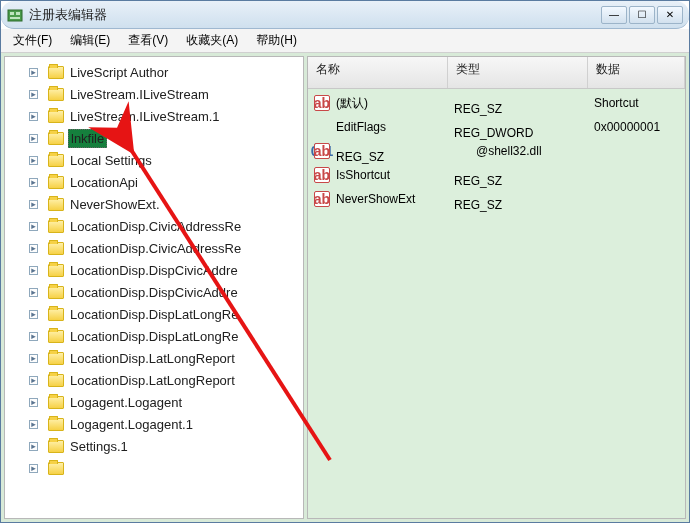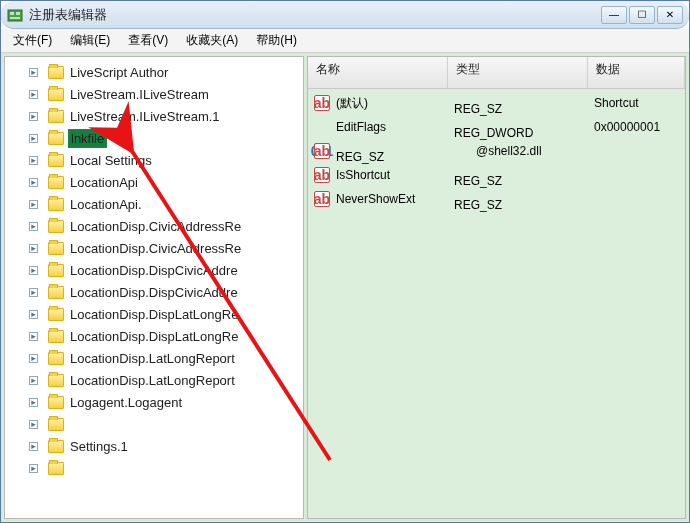--- a/index.html
+++ b/index.html
@@ -133,21 +133,21 @@
             <span class="tree-label">Local Settings</span>
           </div>
           <div class="tree-row">
             <span class="exp">▸</span>
             <span class="folder"></span>
             <span class="tree-label">LocationApi</span>
           </div>
           <div class="tree-row">
             <span class="exp">▸</span>
             <span class="folder"></span>
-            <span class="tree-label">LocationApi.</span>
+            <span class="tree-label">NeverShowExt.</span>
           </div>
           <div class="tree-row">
             <span class="exp">▸</span>
             <span class="folder"></span>
             <span class="tree-label">LocationDisp.CivicAddressRe</span>
           </div>
           <div class="tree-row">
             <span class="exp">▸</span>
             <span class="folder"></span>
             <span class="tree-label">LocationDisp.CivicAddressRe</span>
@@ -183,20 +183,21 @@
             <span class="tree-label">LocationDisp.LatLongReport</span>
           </div>
           <div class="tree-row">
             <span class="exp">▸</span>
             <span class="folder"></span>
             <span class="tree-label">Logagent.Logagent</span>
           </div>
           <div class="tree-row">
             <span class="exp">▸</span>
             <span class="folder"></span>
+            <span class="tree-label">Logagent.Logagent.1</span>
           </div>
           <div class="tree-row">
             <span class="exp">▸</span>
             <span class="folder"></span>
             <span class="tree-label">Settings.1</span>
           </div>
           <div class="tree-row">
             <span class="exp">▸</span>
             <span class="folder"></span>
           </div>

